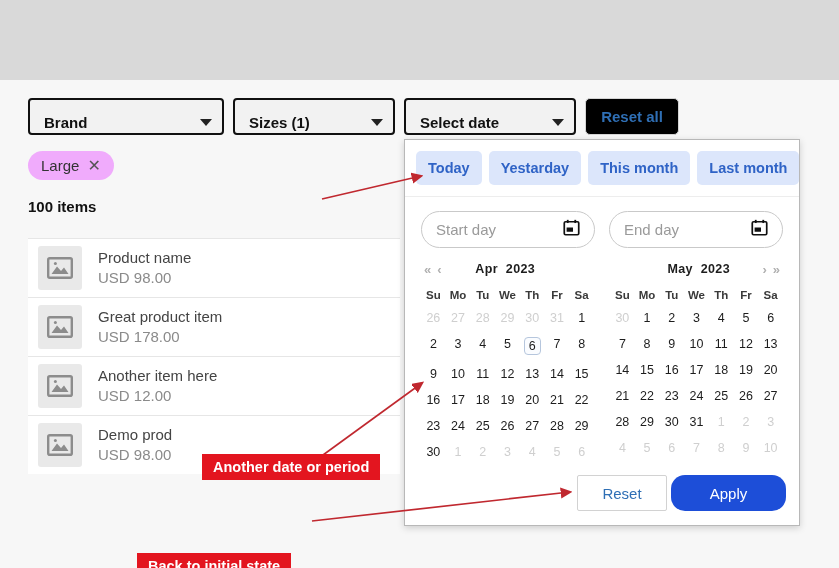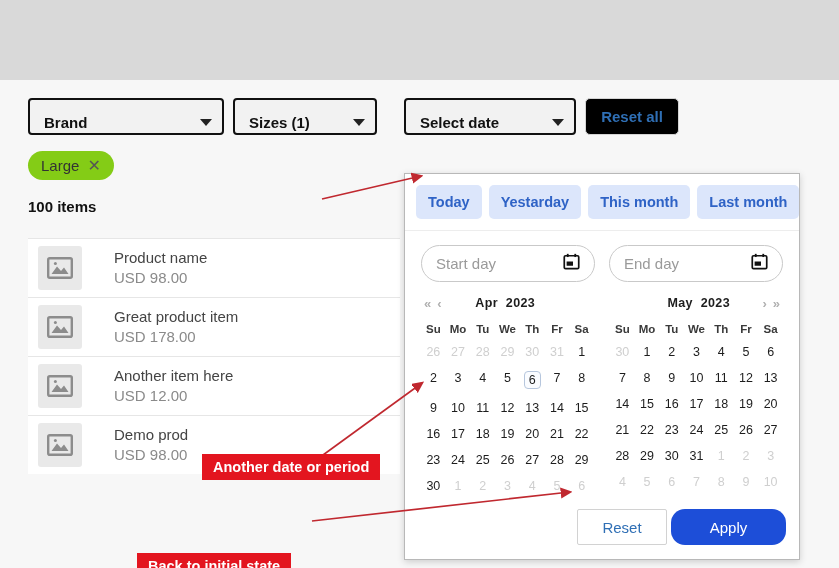--- a/index.html
+++ b/index.html
@@ -30,64 +30,63 @@
     background: #f2f2f2; display: flex; align-items: center;
     padding: 12px 10px 0 14px; cursor: pointer;
   }
   .dropdown .dd-label { font-size: 15px; font-weight: 700; color: #111; flex: 1; }
   .dropdown .caret {
     width: 0; height: 0; margin-left: 10px;
     border-left: 6px solid transparent; border-right: 6px solid transparent;
     border-top: 7px solid #222;
   }
   #dd-brand { left: 28px; width: 196px; }
-  #dd-sizes { left: 233px; width: 144px; }
+  #dd-sizes { left: 233px; width: 162px; }
   #dd-date  { left: 404px; width: 172px; }
 
   .reset-all {
     position: absolute; left: 585px; top: 18px; width: 94px; height: 37px;
     border: 1px solid #d4d4d4; border-radius: 5px; background: #000000;
     color: #2f6fb5; font-size: 15px; font-weight: 700;
     display: flex; align-items: center; justify-content: center; cursor: pointer;
   }
 
   
   .chip {
     position: absolute; left: 28px; top: 151px; height: 29px;
-    background: #84cc16; border-radius: 15px;
+    background: #f0abfc; border-radius: 15px;
     display: flex; align-items: center; gap: 8px; padding: 0 13px;
     font-size: 15px; color: #333; cursor: pointer;
   }
   .chip-x { font-size: 16px; color: #555; line-height: 1; }
   .items-count {
     position: absolute; left: 28px; top: 198px;
     font-size: 15px; font-weight: 700; color: #111;
   }
 
   
   .list { position: absolute; left: 28px; top: 238px; width: 372px; }
   .list-item {
-    display: flex; align-items: center; gap: 32px;
+    display: flex; align-items: center; gap: 16px;
     height: 59px; border-top: 1px solid #e6e6e6; background: #fff;
     padding-left: 10px; cursor: pointer;
   }
   .list-item:first-child { border-top: 1px solid #e6e6e6; }
   .thumb {
     width: 44px; height: 44px; background: #e9e9e9; border-radius: 3px;
     display: flex; align-items: center; justify-content: center; flex: none;
   }
   .prod-name { font-size: 15px; color: #444; line-height: 1.35; }
   .prod-price { font-size: 15px; color: #8a8a8a; line-height: 1.35; }
 
   
   .picker {
     position: absolute; left: 404px; top: 139px; width: 396px; height: 387px;
     background: #fff; border: 1px solid #b8b8b8;
     box-shadow: 0 2px 7px rgba(0,0,0,0.17);
-    margin-top: 34px;
   }
   .quick-row {
     display: flex; gap: 7px; padding: 11px 10px 11px 11px;
     border-bottom: 1px solid #ededed;
   }
   .quick-chip {
     background: #dce6fb; color: #2f63c6; border-radius: 5px;
     font-size: 14.5px; font-weight: 700; padding: 9px 12px;
     cursor: pointer; white-space: nowrap;
   }

